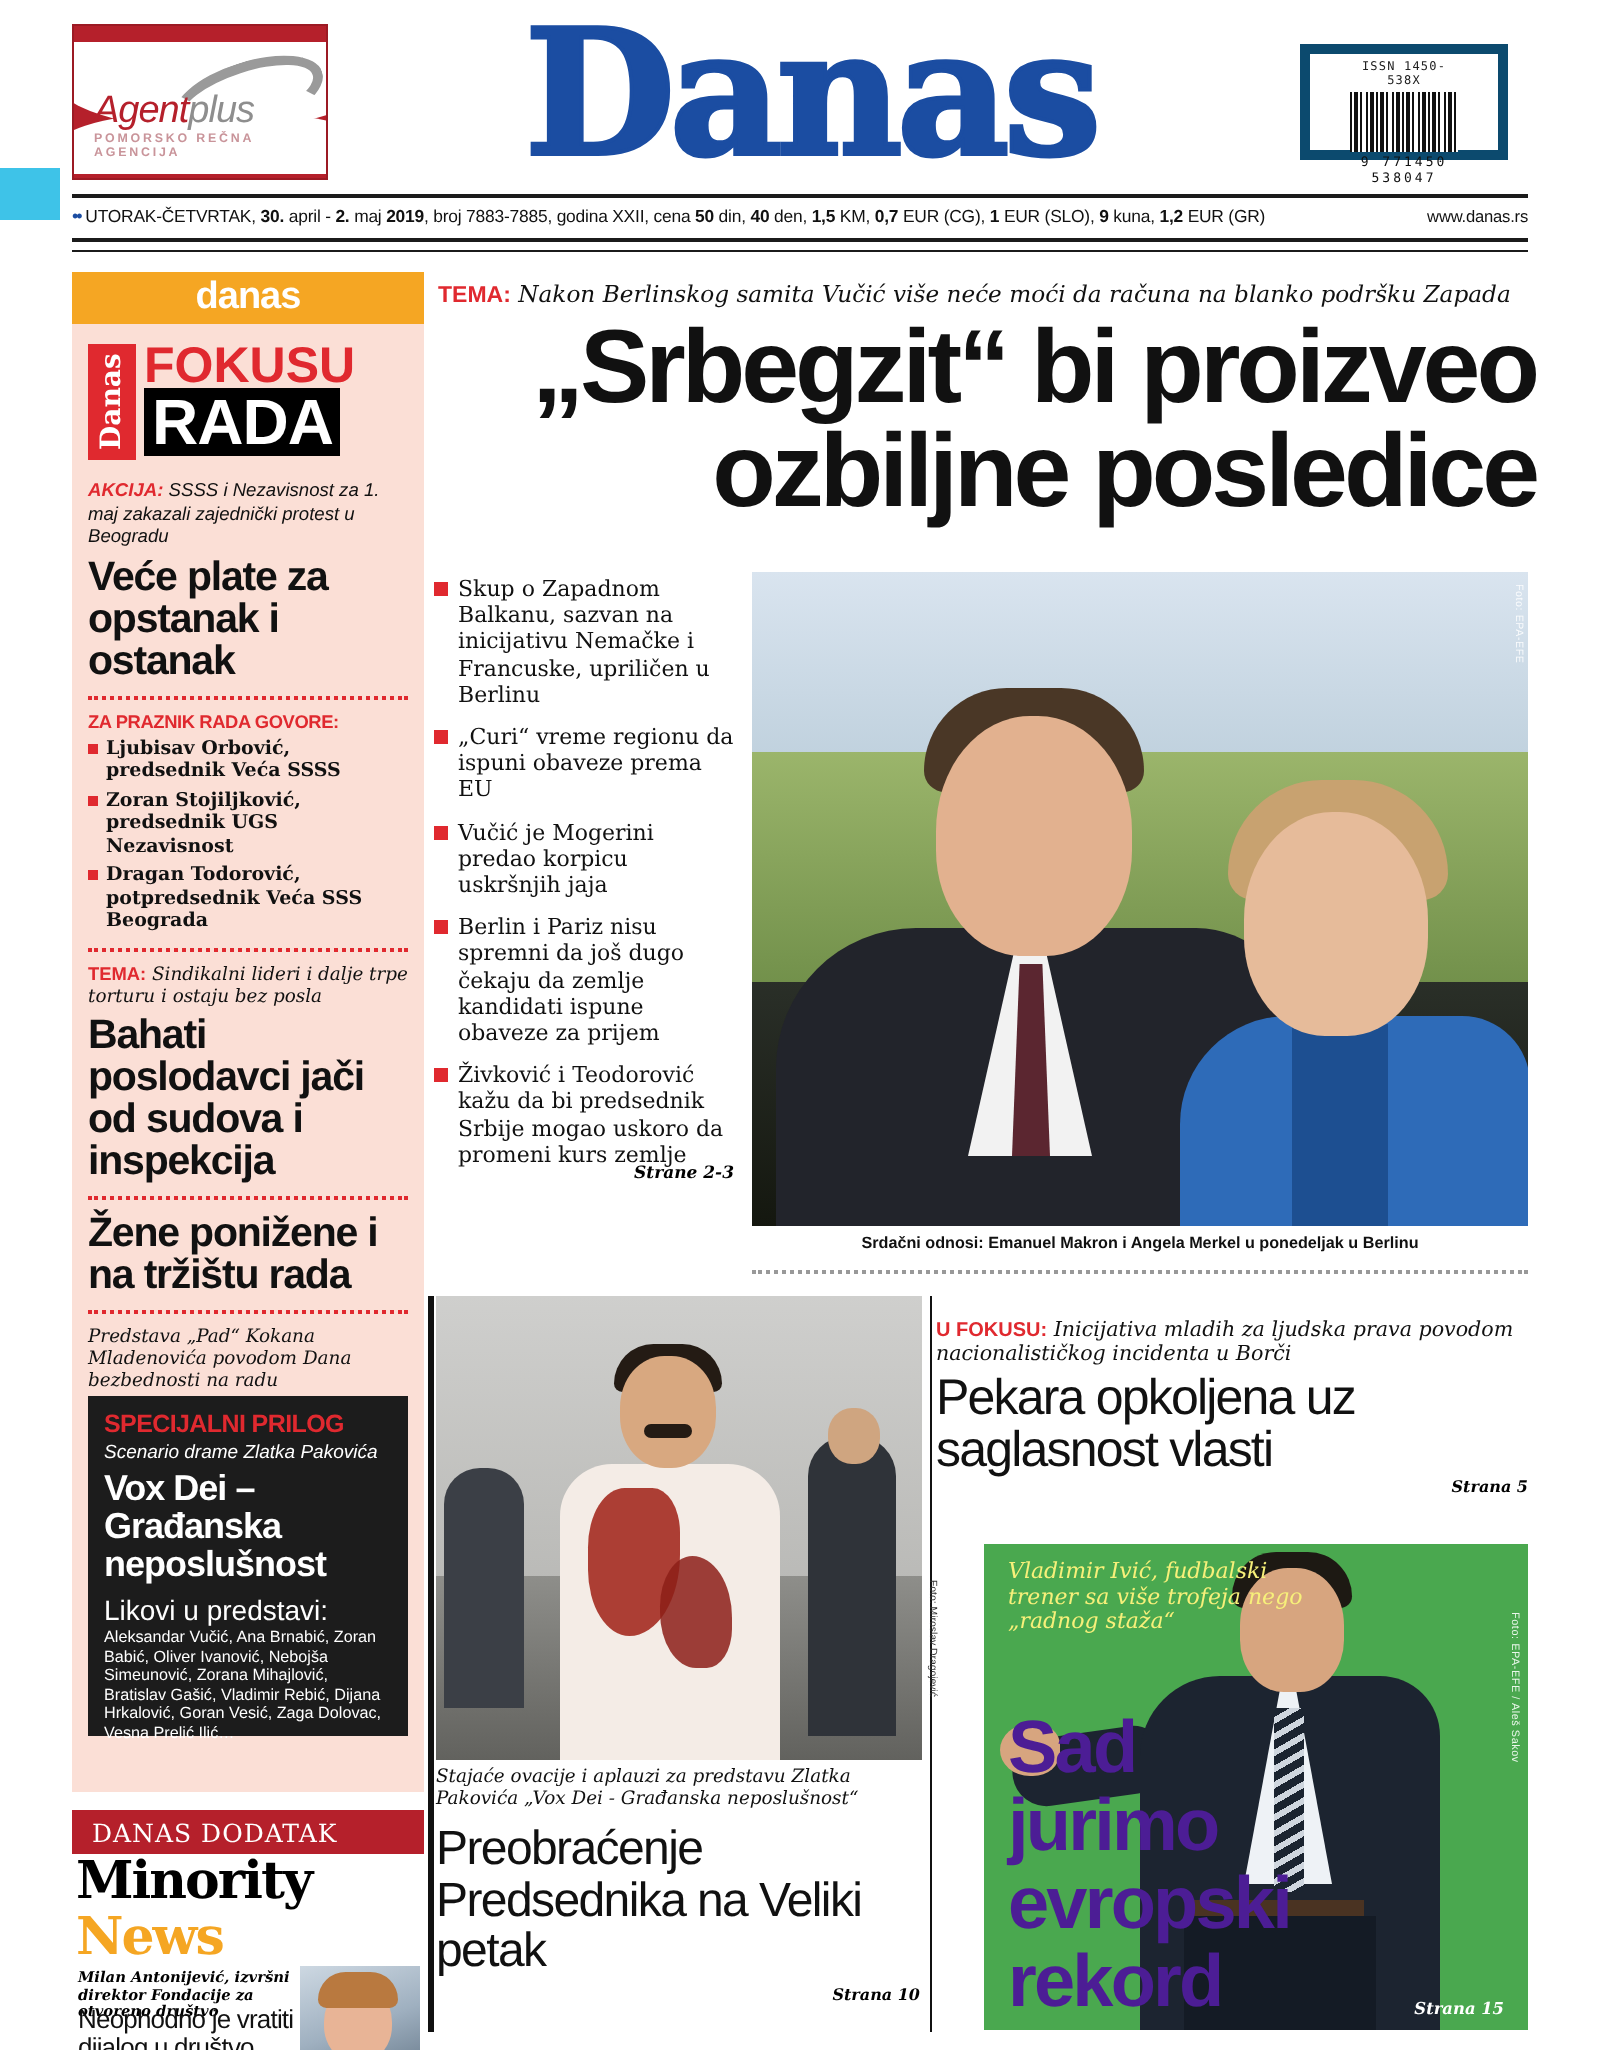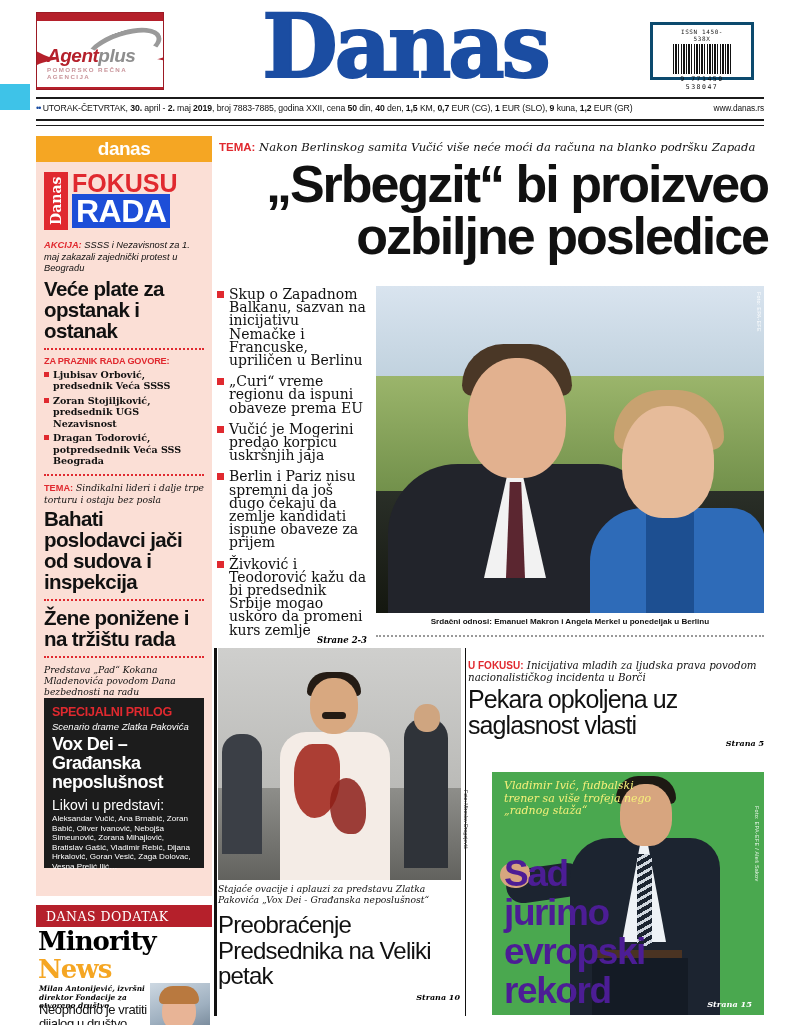--- a/index.html
+++ b/index.html
@@ -19,37 +19,37 @@
     background:#b5202b; border:1px solid #9c1a24; overflow:hidden;
   }
   .ap-swoosh1 { position:absolute; left:-10px; top:8px; width:160px; height:44px;
     background:#fff; border-radius:0 0 80px 80px/0 0 26px 26px; }
   .ap-swoosh2 { position:absolute; left:-12px; top:44px; width:165px; height:30px;
     background:#fff; border-radius:60px 60px 0 0/20px 20px 0 0; }
   .ap-arc { position:absolute; left:48px; top:18px; width:78px; height:34px;
     border:5px solid #9a9a9a; border-radius:50%; border-bottom-color:transparent;
     border-left-color:transparent; transform:rotate(-18deg); }
   .ap-name { position:absolute; left:10px; top:32px; font-size:19px; font-style:italic;
-    font-weight:bold; letter-spacing:-0.5px; }
+    font-weight:normal; letter-spacing:-0.5px; }
   .ap-name .a { color:#b5202b; }
   .ap-name .p { color:#8e8e8e; }
   .ap-sub { position:absolute; left:10px; top:53px; font-size:6.2px; color:#c9949a;
     letter-spacing:1.4px; font-weight:bold; }
   .ap-url { position:absolute; right:7px; bottom:4px; font-size:5.6px; color:#fff;
     font-weight:bold; letter-spacing:.2px; }
 
   .danas-logo {
     position:absolute; left:185px; top:4px; width:440px; height:86px;
     color:#1b4da2; font-family:"DejaVu Serif", serif; font-weight:bold;
     font-size:87px; line-height:86px; letter-spacing:-3px; text-align:center;
     -webkit-text-stroke: 2px #1b4da2;
   }
 
   .issn-box { position:absolute; left:650px; top:22px; width:104px; height:58px;
-    border:3px solid #0c4a6e; background:#fff; padding:3px 20px; }
+    border:5px solid #0c4a6e; background:#fff; padding:3px 20px; }
   .issn-txt { font-family:"DejaVu Sans Mono", monospace; font-size:6px;
     text-align:center; color:#222; letter-spacing:.6px; }
   .barcode { height:30px; margin-top:2px; width:100%;
     background: repeating-linear-gradient(to right,
       #111 0px,#111 1px,#fff 1px,#fff 2px,
       #111 2px,#111 4px,#fff 4px,#fff 5px,
       #111 5px,#111 6px,#fff 6px,#fff 8px,
       #111 8px,#111 9px,#fff 9px,#fff 10px,
       #111 10px,#111 12px,#fff 12px,#fff 13px);
   }
@@ -76,21 +76,21 @@
   .sb-inner { position:absolute; left:44px; top:170px; width:160px; }
 
   .praznik { width:160px; height:62px; position:relative; margin-bottom:8px; }
   .pr-danas { position:absolute; left:0; top:2px; width:24px; height:58px;
     background:#e0292f; color:#fff; font-weight:bold; font-size:14px;
     font-family:"DejaVu Serif", serif;
     writing-mode:vertical-rl; transform:rotate(180deg);
     text-align:center; line-height:24px; }
   .pr-praznik { position:absolute; left:28px; top:0px; font-size:25px; font-weight:bold;
     color:#e0292f; letter-spacing:0px; line-height:26px; }
-  .pr-rada { position:absolute; left:28px; top:24px; background:#1d4ed8; color:#fff;
+  .pr-rada { position:absolute; left:28px; top:24px; background:#000000; color:#fff;
     font-size:32px; font-weight:bold; line-height:34px; padding:0 4px; letter-spacing:-0.5px; }
 
   .sb-kicker { font-size:9.3px; color:#e0292f; font-weight:bold; font-style:italic;
     line-height:11.5px; margin-bottom:2px; }
   .sb-kicker .it { color:#111; font-weight:bold; }
   .sb-head { font-size:20.5px; font-weight:bold; color:#111; line-height:21px;
     letter-spacing:-0.6px; margin:3px 0 6px; }
   .dotline { border-top:2px dotted #e0292f; margin:7px 0 6px; height:0; }
 
   .sb-label { font-size:9.2px; color:#e0292f; font-weight:bold; letter-spacing:-0.2px;
@@ -138,21 +138,21 @@
   .tema-line { position:absolute; left:219px; top:140px; width:545px; font-size:11.6px;
     font-family:"DejaVu Serif", serif; font-style:italic; color:#111; }
   .tema-line .tag { color:#e0292f; font-weight:bold; font-style:normal;
     font-family:"Liberation Sans", sans-serif; font-size:11.5px; }
 
   .main-head { position:absolute; left:216px; top:158px; width:552px;
     font-size:52px; font-weight:bold; line-height:52px; color:#111;
     letter-spacing:-2px;text-align:right; }
 
   .bullets { position:absolute; left:217px; top:288px; width:150px; }
-  .bl { font-family:"DejaVu Serif", serif; font-size:14px; line-height:13.2px;
+  .bl { font-family:"DejaVu Serif", serif; font-size:11px; line-height:13.2px;
     color:#111; padding-left:12px; position:relative; margin-bottom:8px; }
   .bl:before { content:""; position:absolute; left:0; top:3px; width:7px; height:7px; background:#e0292f; }
   .strane23 { font-size:8.5px; font-weight:bold; font-style:italic; text-align:right;
     font-family:"DejaVu Serif", serif; margin-top:-10px; }
 
   
   .photo-main { position:absolute; left:376px; top:286px; width:388px; height:327px;
     overflow:hidden; background:#8ea55f; }
   .pm-sky { position:absolute; left:0; top:0; width:388px; height:120px;
     background:linear-gradient(180deg,#d9e4ef 0%,#b9ccd9 100%); }

